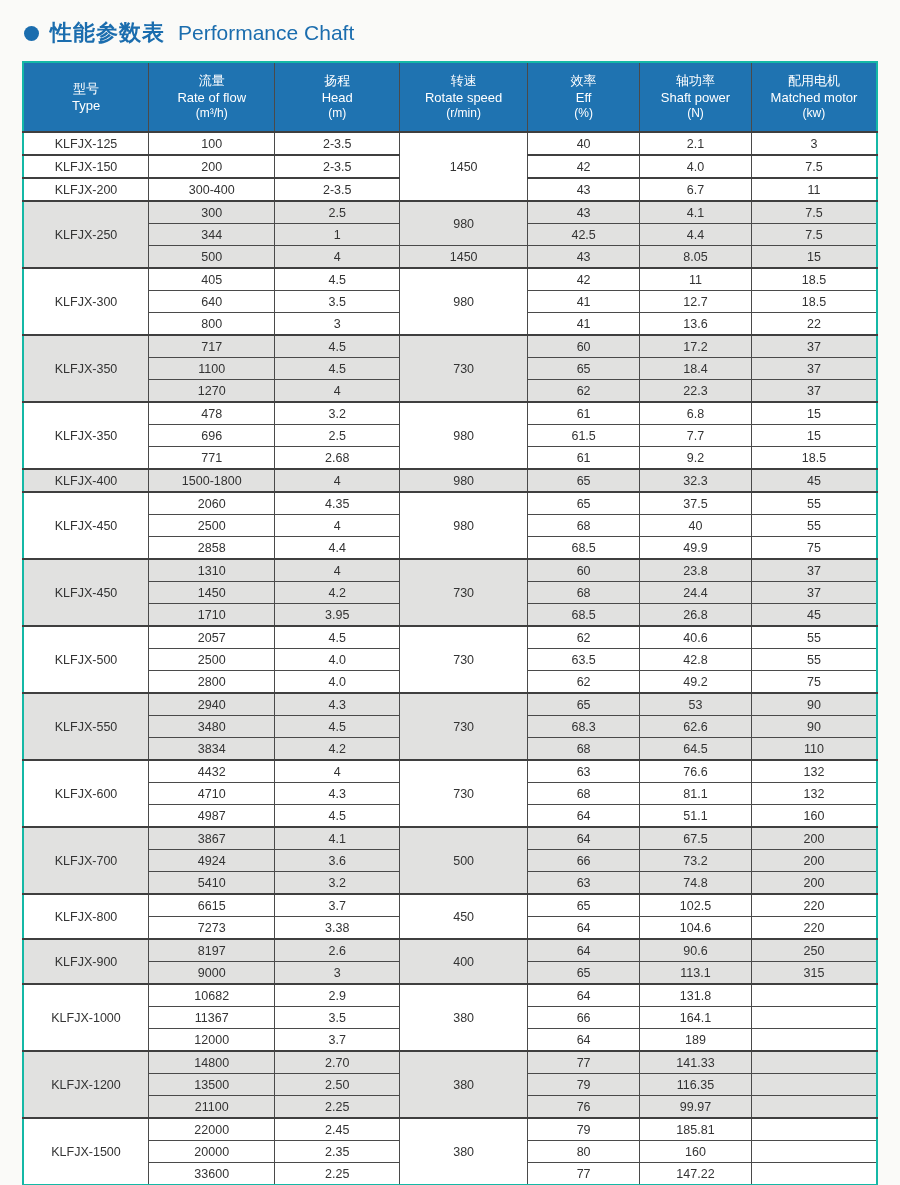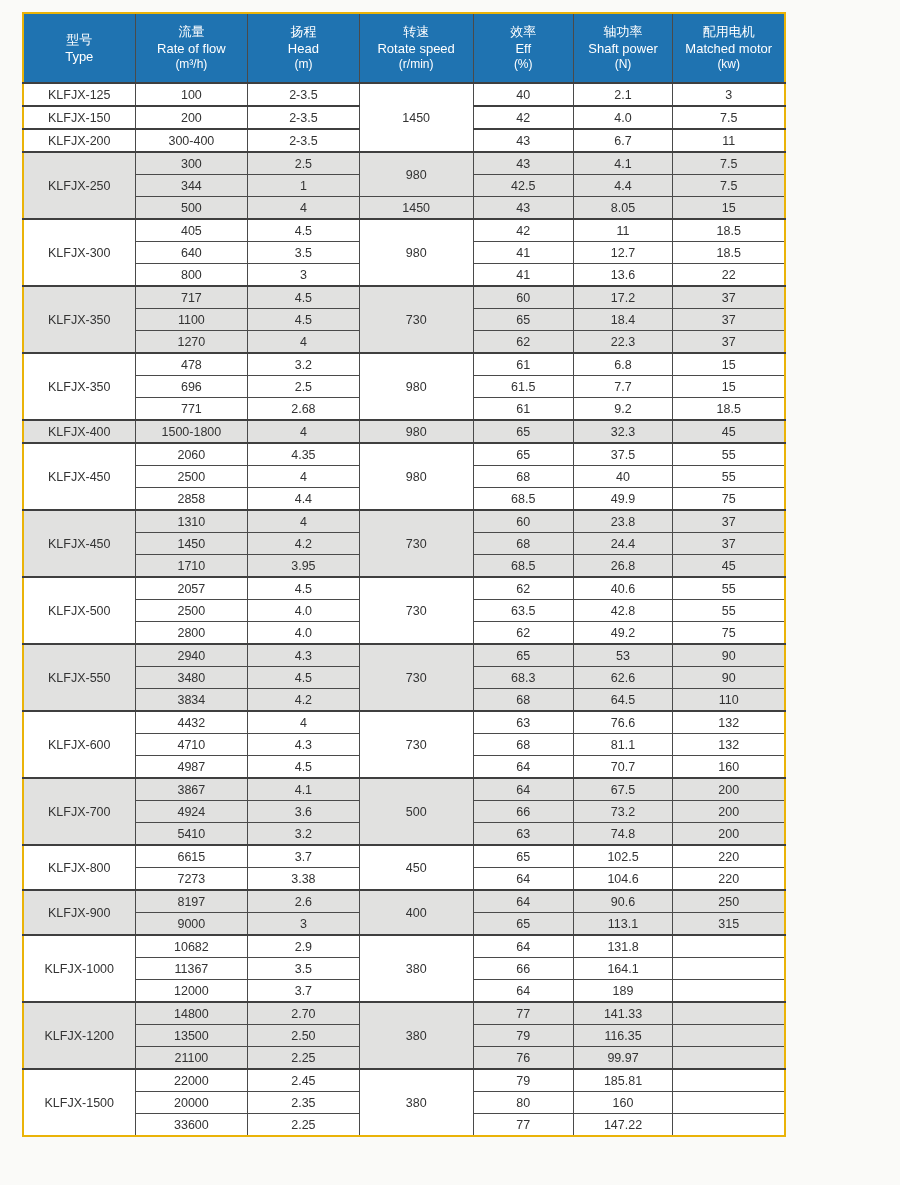--- a/index.html
+++ b/index.html
@@ -35,24 +35,24 @@
     font-size: 22px;
     font-weight: bold;
     letter-spacing: 1px;
   }
   .title-en {
     font-size: 21px;
     font-weight: 500;
     margin-left: 2px;
   }
   table.perf {
-    width: 764px;
+    width: 856px;
     border-collapse: collapse;
     table-layout: fixed;
-    border: 2px solid #eab308;
+    border: 2px solid #14b8a6;
   }
   table.perf th, table.perf td {
     border: 1px solid #4a4a4a;
     text-align: center;
     vertical-align: middle;
     overflow: hidden;
     white-space: nowrap;
   }
   thead th {
     background: #1f73b1;
@@ -77,20 +77,25 @@
   }
   tr.group-start td, tr.group-start th.model {
     border-top-width: 2px;
     border-top-color: #3f3f3f;
   }
 </style>
 </head>
 <body>
 
 <div class="page">
+  <div class="title-row">
+    <span class="bullet"></span>
+    <span class="title-zh">性能参数表</span>
+    <span class="title-en">Performance Chaft</span>
+  </div>
 
   <table class="perf">
     <colgroup>
       <col style="width:14.7%">
         <col style="width:14.8%">
         <col style="width:14.6%">
       <col style="width:15.0%">
         <col style="width:13.1%">
         <col style="width:13.1%">
       <col style="width:14.7%">
@@ -366,21 +371,21 @@
           <td>4710</td>
           <td>4.3</td>
           <td>68</td>
           <td>81.1</td>
           <td>132</td>
         </tr>
         <tr class="">
           <td>4987</td>
           <td>4.5</td>
           <td>64</td>
-          <td>70.7</td>
+          <td>51.1</td>
           <td>160</td>
         </tr>
         <tr class="shaded group-start">
           <th class="model" rowspan="3">KLFJX-700</th>
           <td>3867</td>
           <td>4.1</td>
           <td rowspan="3">500</td>
           <td>64</td>
           <td>67.5</td>
           <td>200</td>

